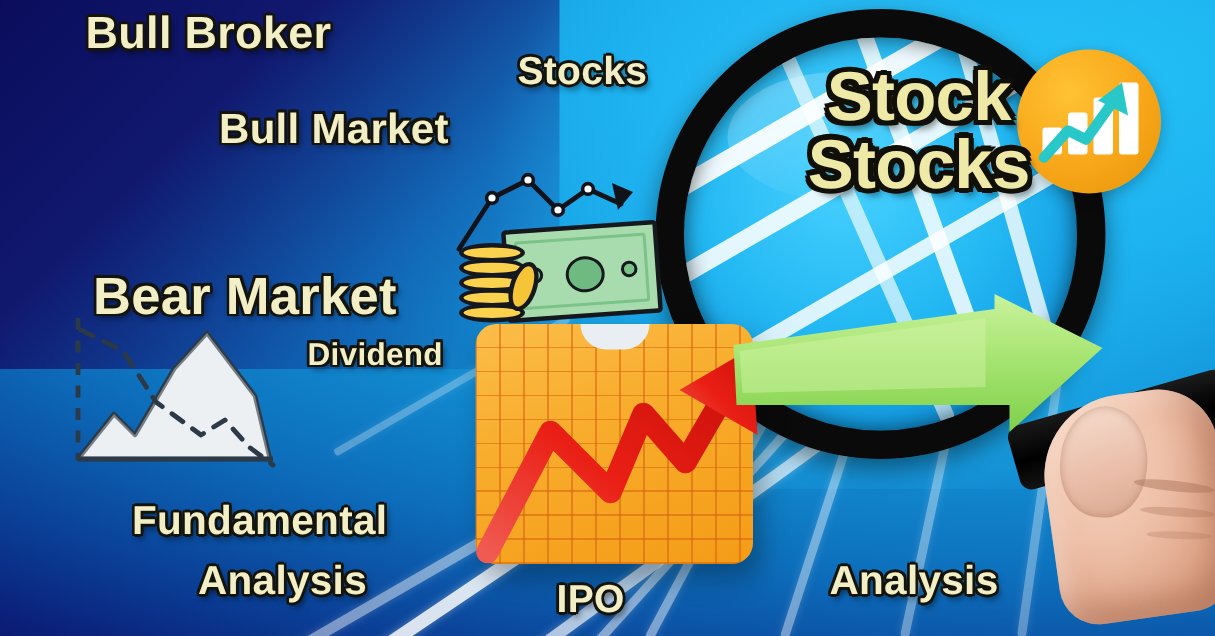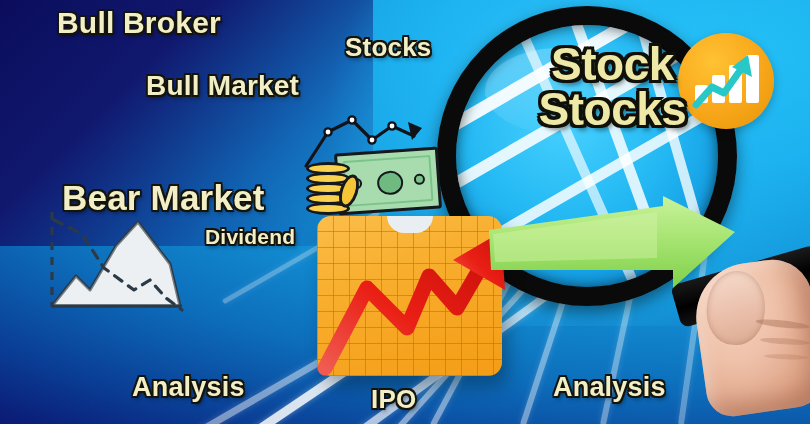--- a/index.html
+++ b/index.html
@@ -333,16 +333,17 @@
     <span class="title-line">Stock</span>
     <span class="title-line">Stocks</span>
   </div>
 
   <div class="label l-broker">Bull Broker</div>
   <div class="label l-bull">Bull Market</div>
   <div class="label l-bear">Bear Market</div>
   <div class="label l-stocks">Stocks</div>
   <div class="label l-dividend">Dividend</div>
   <div class="label l-ipo">IPO</div>
+  <div class="label l-fund1">Fundamental</div>
   <div class="label l-fund2">Analysis</div>
   <div class="label l-tech2">Analysis</div>
 
 </div>
 
 </body></html>

